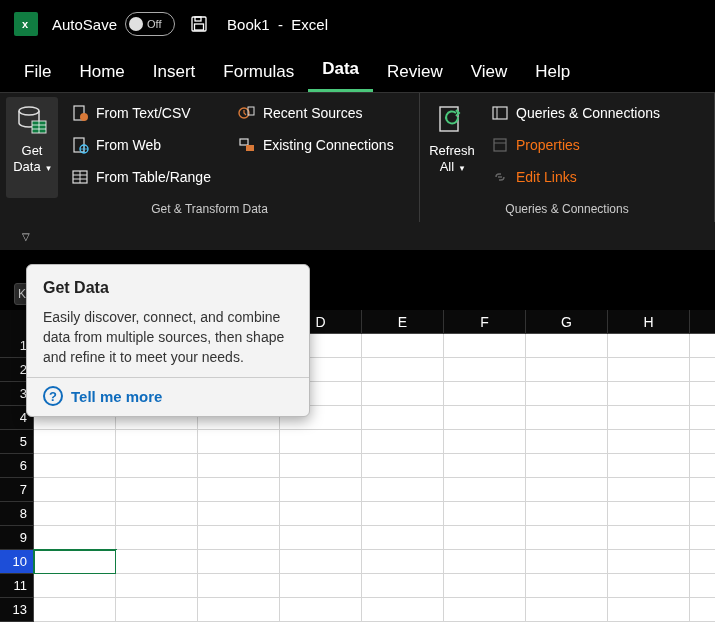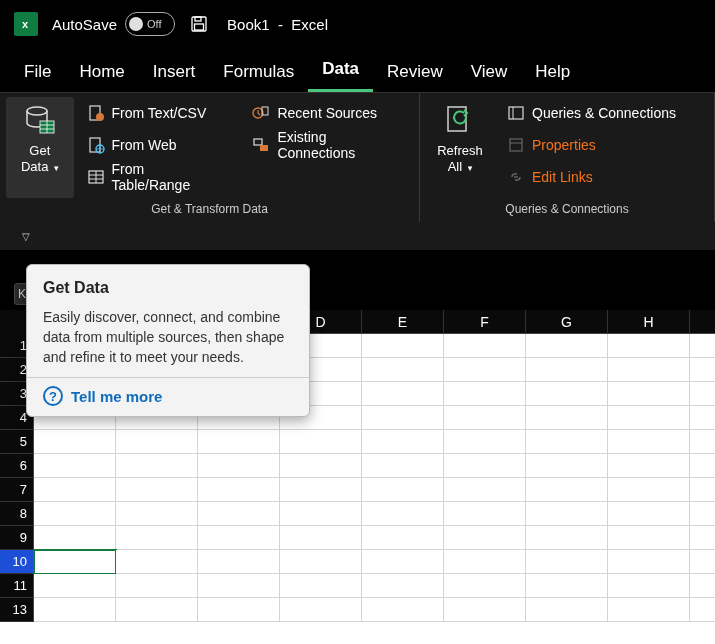--- a/index.html
+++ b/index.html
@@ -18,21 +18,21 @@
   
   .tabs { height:44px; display:flex; align-items:flex-end; gap:0; padding:0 10px; background:#000; }
   .tab { padding:10px 14px 10px; font-size:17px; cursor:pointer; color:#fff; }
   .tab.active { border-bottom:3px solid #4ac77b; font-weight:600; }
 
   
   .ribbon { background:#1a1a1a; height:130px; display:flex; border-top:1px solid #333; }
   .ribbon-group { border-right:1px solid #3a3a3a; display:flex; flex-direction:column; }
   .group-body { flex:1; display:flex; padding:4px 6px 0; }
   .group-label { font-size:12px; color:#ccc; text-align:center; padding:4px 0 6px; }
-  .big-btn { width:68px; display:flex; flex-direction:column; align-items:center; justify-content:flex-start; padding:4px 2px; text-align:center; cursor:pointer; border-radius:3px; }
+  .big-btn { width:52px; display:flex; flex-direction:column; align-items:center; justify-content:flex-start; padding:4px 2px; text-align:center; cursor:pointer; border-radius:3px; }
   .big-btn .icon-lg { width:40px; height:40px; display:flex; align-items:center; justify-content:center; margin-bottom:2px; }
   .big-btn .btn-text { font-size:13px; line-height:16px; }
   .btn-col { display:flex; flex-direction:column; gap:0; margin-left:6px; }
   .small-btn { display:flex; align-items:center; gap:6px; padding:3px 6px; font-size:14px; cursor:pointer; border-radius:3px; height:32px; }
   .small-btn .icn { width:20px; height:20px; display:flex; align-items:center; justify-content:center; flex-shrink:0; }
   .small-btn.disabled { color:#f97316; cursor:default; }
   .chev { font-size:9px; margin-left:2px; }
 
   
   .collapse-row { background:#1a1a1a; height:28px; display:flex; align-items:center; padding:0 22px; }

